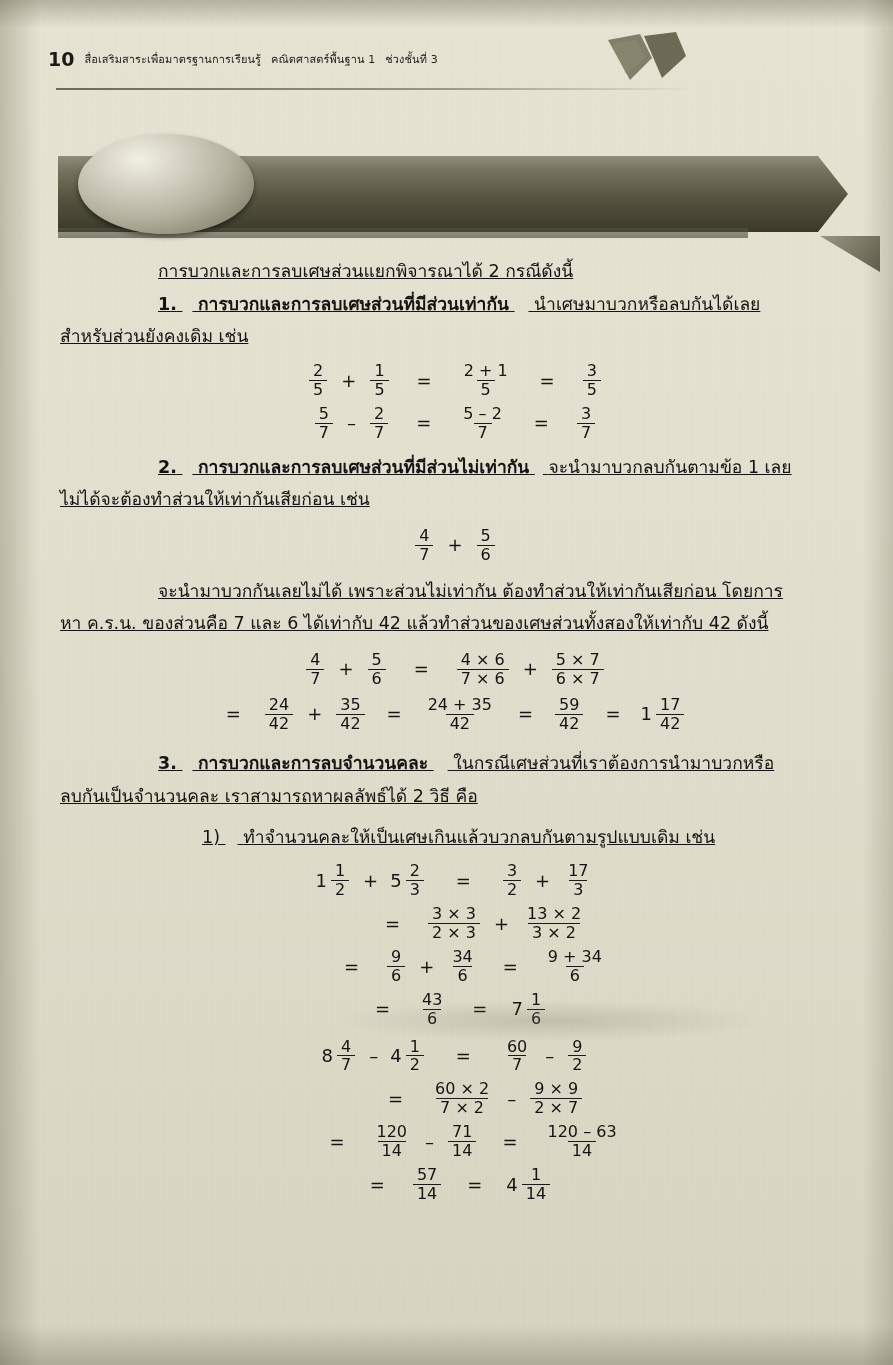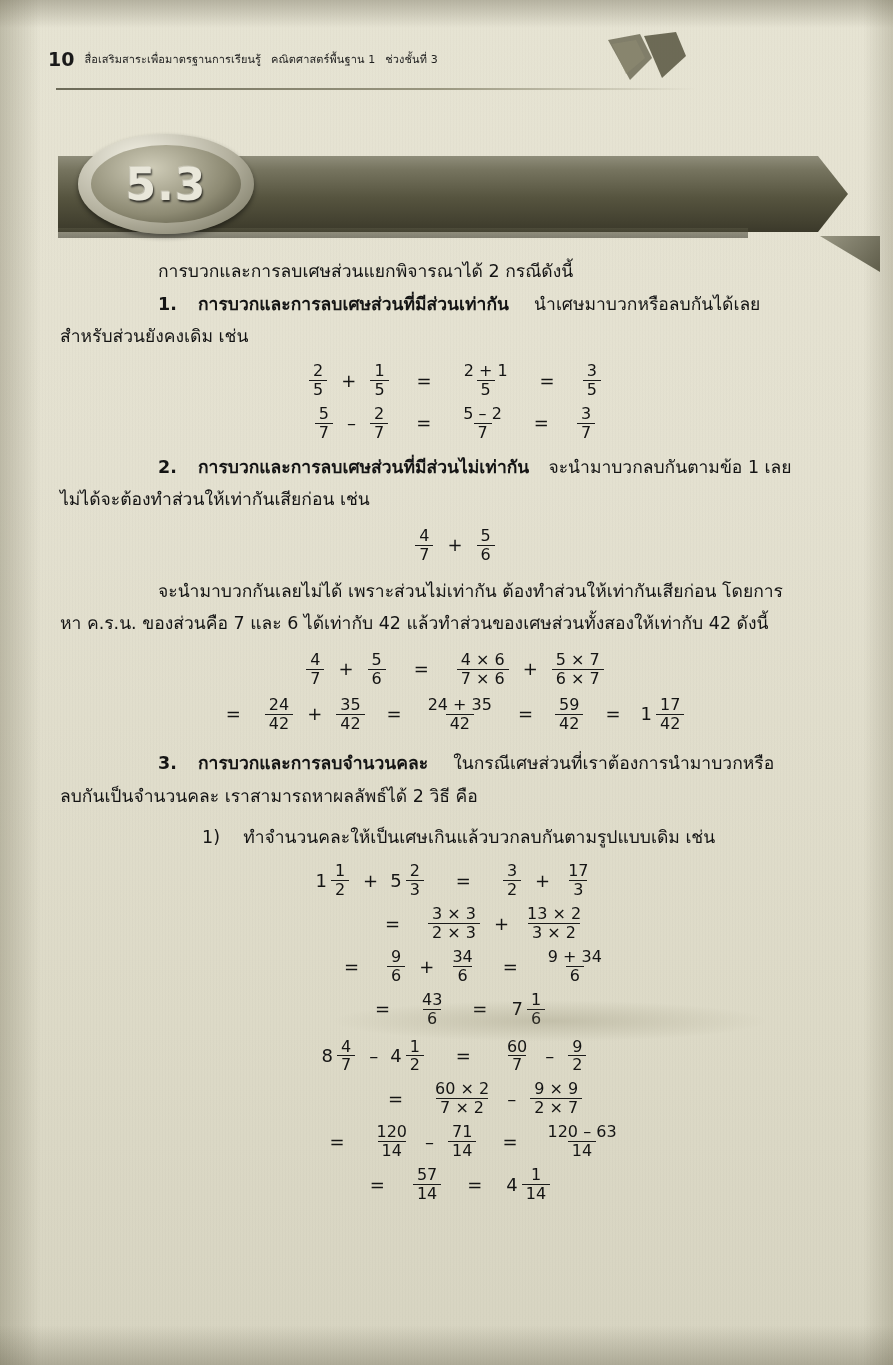--- a/index.html
+++ b/index.html
@@ -106,21 +106,21 @@
     background:linear-gradient(135deg,#8a8874,#4a4835);
     clip-path:polygon(0 0,60px 0,60px 36px);
     opacity:.85;
   }
 
   
   .body{
     position:absolute;left:60px;top:256px;width:790px;
     font-size:17.5px;color:#141414;line-height:1.75;
   }
-  .p{margin:0 0 2px 0;}
+  .p{margin:0 0 2px 0;text-decoration:underline;}
   .indent1{text-indent:98px;}
   .b{font-weight:bold;}
 
   
   .eqrow{display:flex;align-items:center;justify-content:center;gap:10px;margin:6px 0;}
   .frac{display:inline-flex;flex-direction:column;align-items:center;vertical-align:middle;
         line-height:1.12;font-size:16px;margin:0 2px;}
   .frac .num{padding:0 4px;}
   .frac .den{padding:0 4px;border-top:1.6px solid #1a1a1a;}
   .op{font-size:18px;padding:0 2px;}
@@ -157,23 +157,20 @@
     <path d="M12 12 L36 8 L45 26 L26 42 Z" fill="#8d8a72" opacity="0.6"></path>
   </svg>
   <div class="header-rule"></div>
 
   <div class="banner">
     <div class="banner-bar"></div>
     <div class="banner-bar2"></div>
     <div class="banner-tri"></div>
     <div class="badge">
       <div class="oval-outer"></div>
-      <div class="oval-inner">
-        <span class="num">5.3</span>
-      </div>
     </div>
   </div>
 
   <div class="body">
 
     <p class="p indent1">การบวกและการลบเศษส่วนแยกพิจารณาได้ 2 กรณีดังนี้</p>
 
     <p class="p" style="text-indent:98px">
       <span class="b">1.</span>
       <span class="spacer" style="width:10px"></span>

